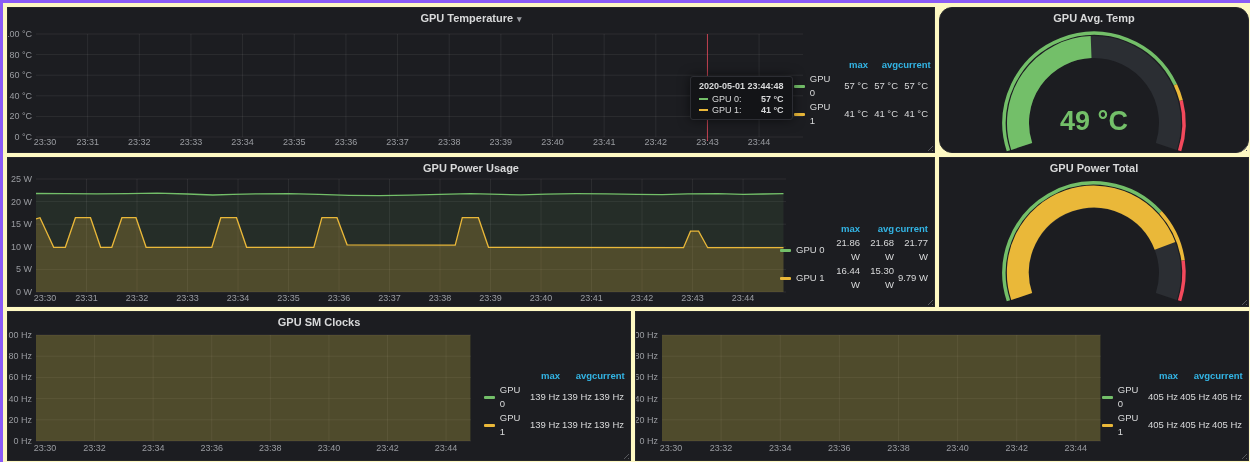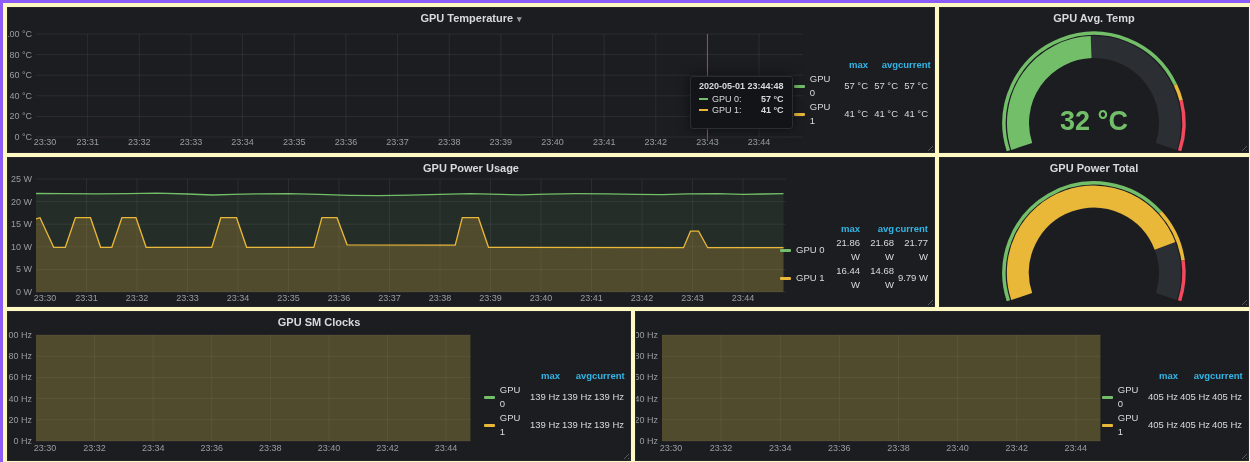--- a/index.html
+++ b/index.html
@@ -11,21 +11,21 @@
   .caret{color:#9a9ca1;font-size:9px;margin-left:4px;}
   svg.plot,svg.gauge{position:absolute;left:0;display:block;}
   .axis-text{font-size:9px;fill:#9a9ca1;}
   .legend{position:absolute;font-size:9.5px;color:#d8d9da;line-height:14px;}
   .legend-row{display:flex;align-items:center;cursor:pointer;}
   .legend-name{display:flex;align-items:center;}
   .legend-name .dash{display:inline-block;width:11px;height:3px;border-radius:1px;margin-right:5px;}
   .legend-col{display:inline-block;text-align:right;}
   .legend-header .legend-col{color:#33B5E5;font-weight:700;margin-top:36px;}
   .tooltip{position:absolute;left:682px;top:68px;background:#131417;border:1px solid #2c2d33;
-           border-radius:3px;padding:4px 8px 13px 8px;font-size:9px;color:#d8d9da;min-width:84px;
+           border-radius:3px;padding:4px 8px 4px 8px;font-size:9px;color:#d8d9da;min-width:84px;
            box-shadow:0 0 12px rgba(0,0,0,.55);z-index:5;}
   .tt-time{font-weight:700;margin-bottom:3px;white-space:nowrap;}
   .tt-row{display:flex;align-items:center;margin-top:1px;white-space:nowrap;}
   .tt-row .dash{display:inline-block;width:9px;height:2px;margin-right:4px;}
   .tt-name{margin-right:8px;text-align:right;}
   .tt-val{margin-left:auto;font-weight:700;}
   .gauge-value{position:absolute;width:100%;text-align:center;font-weight:700;}
   .gauge-value.big{top:98px;font-size:27px;}
   .gauge-value.small{top:107px;font-size:13px;}
   .resize-handle{position:absolute;right:1px;bottom:1px;width:7px;height:7px;cursor:nwse-resize;
@@ -127,32 +127,32 @@
       </div>
       <div class="tt-row">
         <span class="dash" id="tt-dash-1" style="background: rgb(234, 184, 57);"></span>
         <span class="tt-name">GPU 1:</span>
         <span class="tt-val">41 °C</span>
       </div>
     </div>
     <div class="resize-handle"></div>
   </div>
 
-  <div class="panel" id="p-gpu_avg_temp" style="left:936px;top:4px;width:310px;height:146px;">
+  <div class="panel" id="p-gpu_avg_temp" style="left:936px;top:4px;width:310px;height:146px;border-radius:13px;">
     <div class="panel-title">
       <span>GPU Avg. Temp</span>
     </div>
     <svg class="gauge" width="308" height="128" style="top: 16px;">
         <path d="M81.7,122.5A76,76 0 1 1 226.3,122.5" fill="none" stroke="#2b2e33" stroke-width="22"></path>
         <path d="M81.7,122.5A76,76 0 0 1 151.1,23.1" fill="none" stroke="#73BF69" stroke-width="22"></path>
         <path d="M68.4,126.8A90,90 0 0 1 235.4,60.7" fill="none" stroke="#73BF69" stroke-width="3.5"></path>
         <path d="M235.4,60.7A90,90 0 0 1 241.2,76.6" fill="none" stroke="#EAB839" stroke-width="3.5"></path>
         <path d="M241.2,76.6A90,90 0 0 1 239.6,126.8" fill="none" stroke="#F2495C" stroke-width="3.5"></path>
       </svg>
-    <div class="gauge-value big" id="gv-gpu_avg_temp" style="color: rgb(115, 191, 105);">32 °C</div>
+    <div class="gauge-value big" id="gv-gpu_avg_temp" style="color: rgb(115, 191, 105);">49 °C</div>
     <div class="resize-handle"></div>
   </div>
 
   <div class="panel" id="p-gpu_power_usage" style="left:4px;top:154px;width:928px;height:150px;">
     <div class="panel-title">
       <span>GPU Power Usage</span>
     </div>
     <svg class="plot" width="926" height="132" style="top: 16px;">
         <defs>
           <clipPath id="clip-gpu_power_usage">
@@ -224,21 +224,21 @@
           <span class="legend-col" style="width: 34px;">21.86 W</span>
           <span class="legend-col" style="width: 34px;">21.68 W</span>
           <span class="legend-col" style="width: 34px;">21.77 W</span>
         </div>
         <div class="legend-row">
           <span class="legend-name" style="width: 46px;">
             <i class="dash" style="background: rgb(234, 184, 57);"></i>
             <span>GPU 1</span>
           </span>
           <span class="legend-col" style="width: 34px;">16.44 W</span>
-          <span class="legend-col" style="width: 34px;">14.68 W</span>
+          <span class="legend-col" style="width: 34px;">15.30 W</span>
           <span class="legend-col" style="width: 34px;">9.79 W</span>
         </div>
       </div>
     <div class="resize-handle"></div>
   </div>
 
   <div class="panel" id="p-gpu_power_total" style="left:936px;top:154px;width:310px;height:150px;">
     <div class="panel-title">
       <span>GPU Power Total</span>
     </div>

